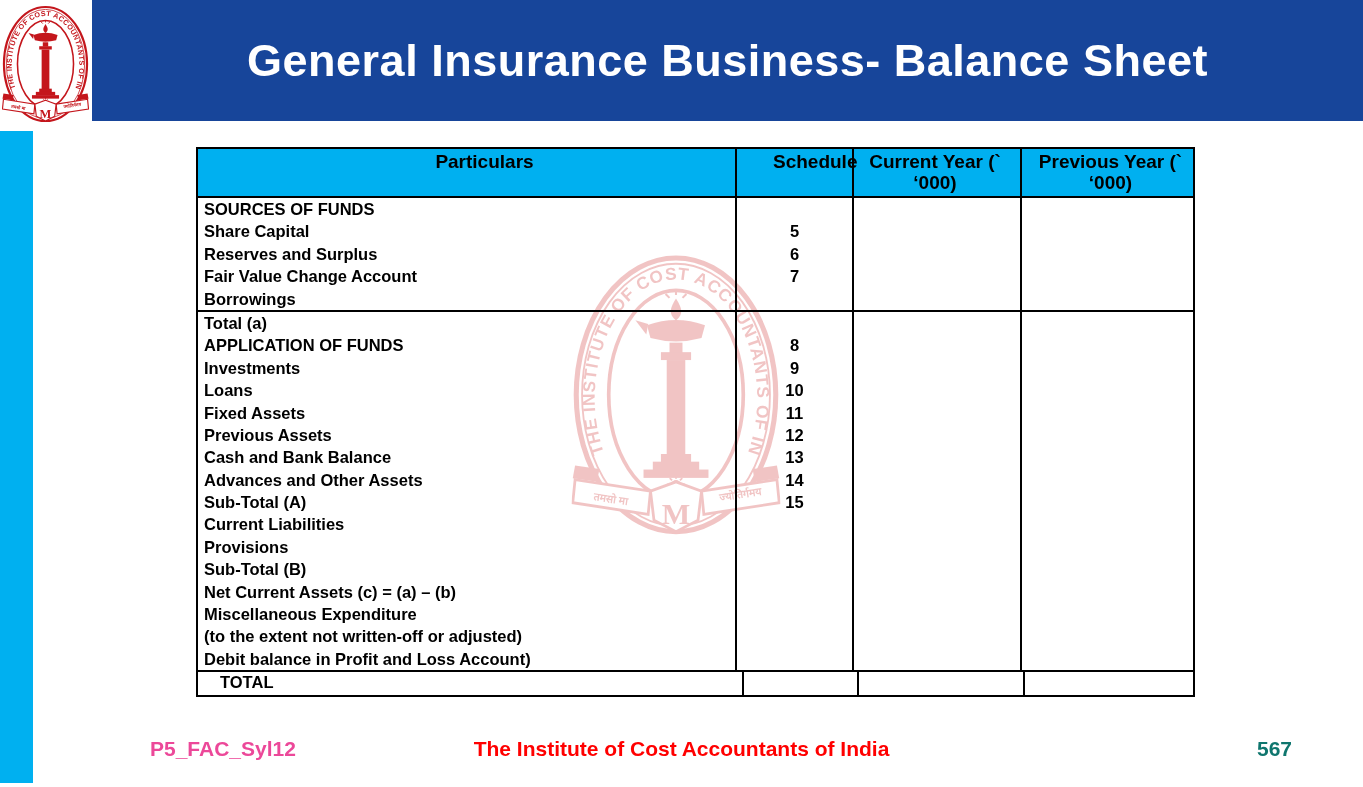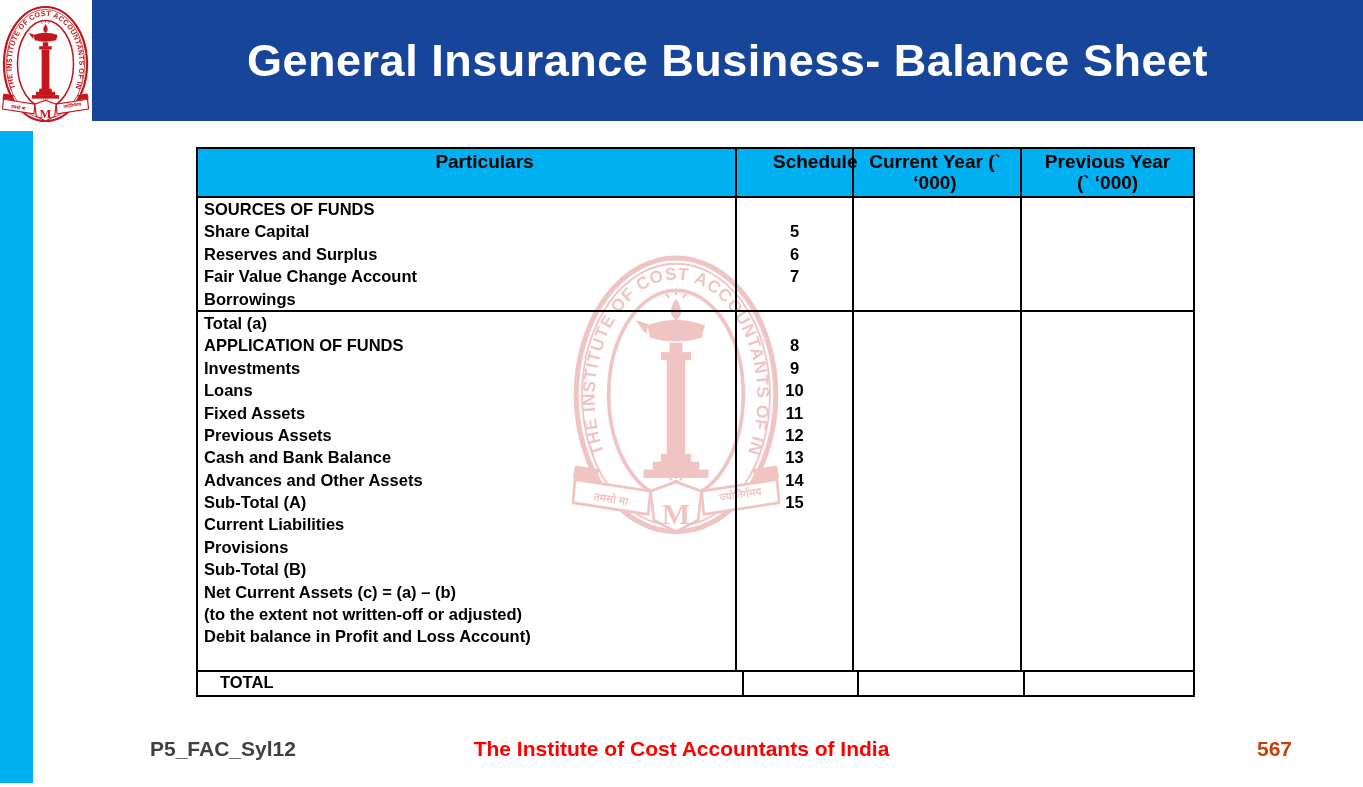--- a/index.html
+++ b/index.html
@@ -40,39 +40,39 @@
   .c1{width:537px;}
   .c2{width:117px;border-left:2px solid #000;}
   .c3{width:168px;border-left:2px solid #000;}
   .c4{width:173px;border-left:2px solid #000;}
   .header-row{background:#00B0F0;height:47px;}
   .header-row .cell{
     font-weight:bold;font-size:19px;line-height:21px;text-align:center;
     padding-top:2px;color:#000;padding-left:36px;
   }
   .header-row .c3{padding-left:0;padding-right:4px;}
-  .header-row .c4{padding-left:14px;padding-right:14px;}
+  .header-row .c4{padding-left:14px;padding-right:8px;}
   .line{
     height:22.4px;line-height:22.4px;font-weight:bold;font-size:16.5px;
     color:#000;white-space:nowrap;
   }
   .c1 .line{padding-left:6px;}
   .sched{text-align:center;}
   .total-row{height:23px;}
   .total-row .line{height:21px;line-height:21px;}
   
   .footer-left{
-    position:absolute;left:150px;top:737px;color:#404040;font-weight:bold;font-size:21px;
+    position:absolute;left:150px;top:737px;color:#ec4899;font-weight:bold;font-size:21px;
   }
   .footer-center{
     position:absolute;left:0;top:737px;width:1363px;text-align:center;
     color:#FF0000;font-weight:bold;font-size:21px;pointer-events:none;
   }
   .footer-right{
-    position:absolute;right:71px;top:737px;color:#c2410c;font-weight:bold;font-size:21px;
+    position:absolute;right:71px;top:737px;color:#0f766e;font-weight:bold;font-size:21px;
   }
   .defs-holder{position:absolute;width:0;height:0;overflow:hidden;}
 </style>
 </head>
 <body>
 
 <svg class="defs-holder" aria-hidden="true">
   <symbol id="icai-seal" viewBox="0 0 90 125">
     <ellipse cx="45" cy="62" rx="43" ry="59" fill="none" stroke="currentColor" stroke-width="2.2"></ellipse>
     <ellipse cx="45" cy="62" rx="40.5" ry="56.5" fill="none" stroke="currentColor" stroke-width="0.8"></ellipse>
@@ -163,20 +163,21 @@
         <div class="line">Loans</div>
         <div class="line">Fixed Assets</div>
         <div class="line">Previous Assets</div>
         <div class="line">Cash and Bank Balance</div>
         <div class="line">Advances and Other Assets</div>
         <div class="line">Sub-Total (A)</div>
         <div class="line">Current Liabilities</div>
         <div class="line">Provisions</div>
         <div class="line">Sub-Total (B)</div>
         <div class="line">Net Current Assets (c) = (a) – (b)</div>
+        <div class="line">Miscellaneous Expenditure</div>
         <div class="line">(to the extent not written-off or adjusted)</div>
         <div class="line">Debit balance in Profit and Loss Account)</div>
       </div>
       <div class="cell c2">
         <div class="line sched"></div>
         <div class="line sched">8</div>
         <div class="line sched">9</div>
         <div class="line sched">10</div>
         <div class="line sched">11</div>
         <div class="line sched">12</div>

